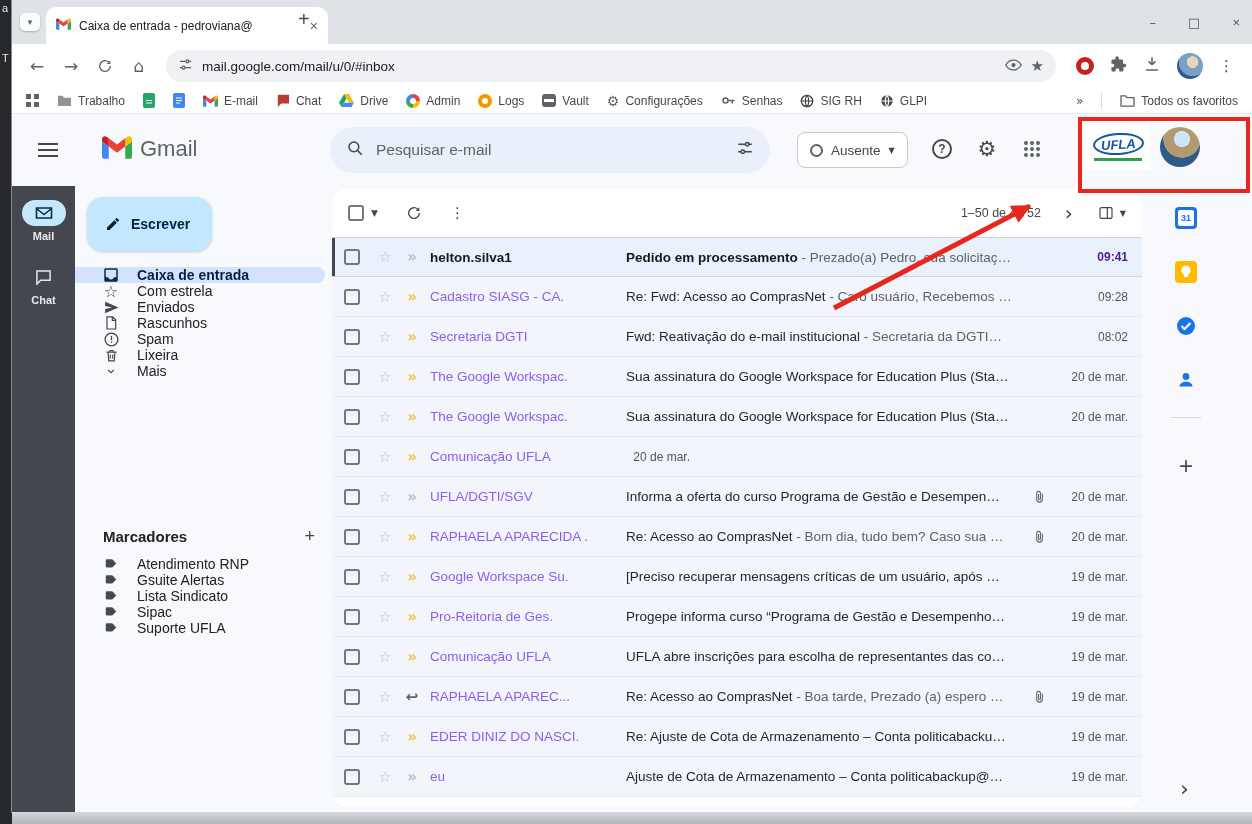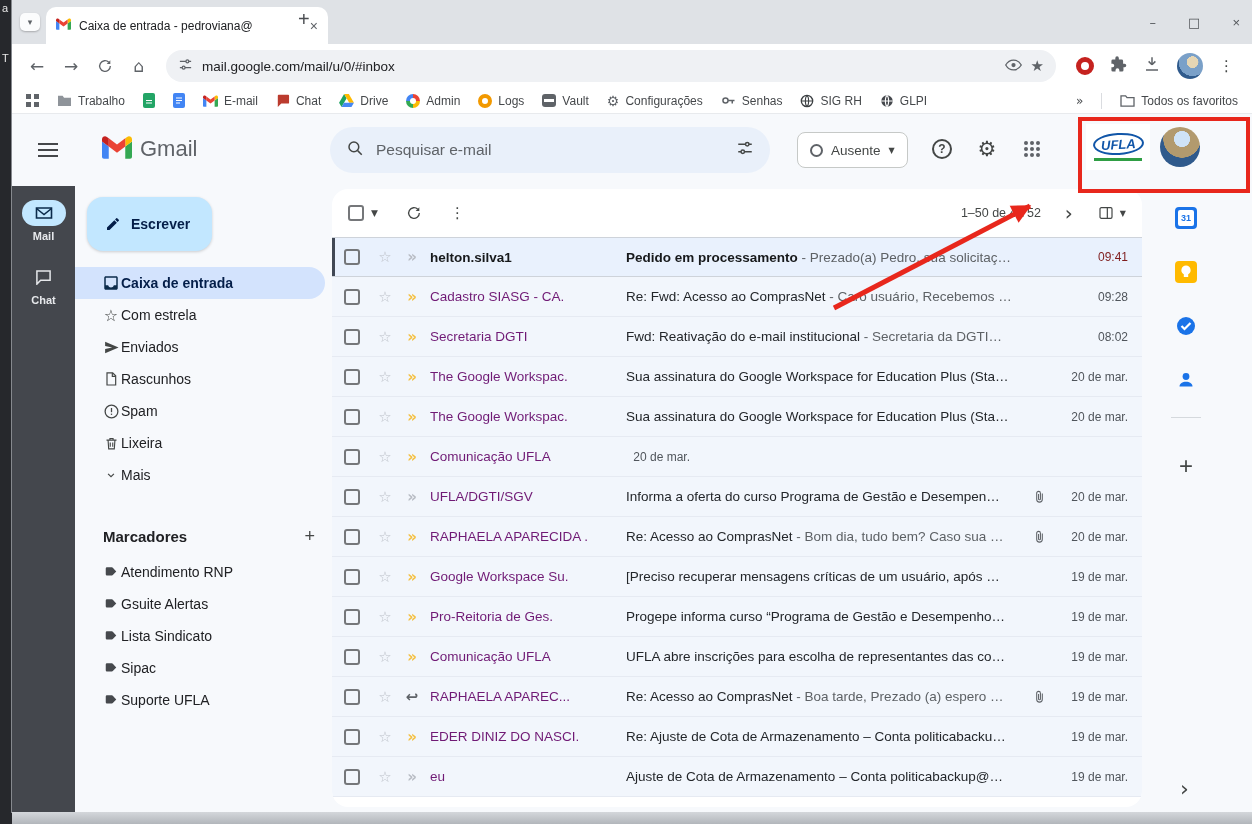--- a/index.html
+++ b/index.html
@@ -85,21 +85,21 @@
     display:flex;flex-direction:column;align-items:center;padding-top:14px;gap:22px}
   .rail-item{display:flex;flex-direction:column;align-items:center;gap:4px;font-size:11px;color:#e7e9ec;font-weight:bold}
   .rail-pill{width:44px;height:26px;border-radius:13px;display:flex;align-items:center;justify-content:center}
   .rail-item.active .rail-pill{background:#c2e7ff}
 
   
   .sidebar{position:absolute;left:63px;top:72px;width:257px;bottom:0;font-size:14px;color:#202124}
   .compose{position:absolute;left:12px;top:11px;height:54px;border-radius:16px;background:#c2e7ff;
     display:flex;align-items:center;gap:10px;padding:0 22px 0 18px;font-weight:bold;color:#041e49;box-shadow:0 1px 3px rgba(0,0,0,.18)}
   .nav-list{position:absolute;left:0;top:81px;width:250px}
-  .nav-item{height:32px;display:flex;align-items:center;padding-left:26px;border-radius:0 16px 16px 0;color:#202124}
+  .nav-item{height:16px;display:flex;align-items:center;gap:16px;padding-left:26px;border-radius:0 16px 16px 0;color:#202124}
   .nav-item.active{background:#d3e3fd;font-weight:bold;color:#041e49}
   .ni{width:20px;display:flex;justify-content:center;align-items:center}
   .labels-head{position:absolute;left:28px;top:340px;width:212px;display:flex;align-items:center;justify-content:space-between;
     font-size:15px;font-weight:bold;color:#202124}
   .labels-plus{font-size:18px;font-weight:normal;color:#444746}
   .labels-list{position:absolute;left:0;top:370px;width:250px}
 
   
   .main-card{position:absolute;left:320px;top:75px;width:810px;height:618px;background:#fff;border-radius:16px;overflow:hidden}
   .list-toolbar{height:48px;display:flex;align-items:center;padding:0 16px;color:#444746}
@@ -113,30 +113,30 @@
 
   .email-list{display:block}
   .row{height:40px;display:flex;align-items:center;padding:0 14px 0 12px;background:#f2f6fc;
     border-bottom:1px solid #e6eaf2;font-size:13.5px}
   .row .cb{margin-right:8px;border-width:2px}
   .row .star{width:18px;margin:0 8px;color:#bfc3cb;font-size:15px;text-align:center}
   .row .imp{width:20px;margin-right:4px;text-align:center;font-size:15px;font-weight:bold}
   .imp-yellow{color:#f4c043}
   .imp-outline{color:#b8bcc4}
   .imp-reply{color:#5f6368;font-weight:normal;font-size:14px}
-  .sender{width:182px;margin-left:4px;white-space:nowrap;overflow:hidden;color:#701a75;flex:none}
+  .sender{width:182px;margin-left:4px;white-space:nowrap;overflow:hidden;color:#8b5cf6;flex:none}
   .subject-wrap{flex:1;min-width:0;margin-left:14px;white-space:nowrap;overflow:hidden}
   .subject{color:#23262a}
   .snippet{color:#5d6165}
   .clip{width:22px;margin-left:4px;display:flex;justify-content:center;flex:none}
   .date{width:78px;text-align:right;font-size:12px;color:#50555b;flex:none}
   .row.unread{background:#e9f1fd;border-top:1px solid #ced3da;border-bottom:1px solid #ced3da;
     font-weight:bold;box-shadow:inset 3px 0 0 #414854}
   .row.unread .sender,.row.unread .subject{color:#17191b}
-  .row.unread .date{color:#7f1d1d;font-weight:normal}
+  .row.unread .date{color:#4c1d95;font-weight:bold}
   .row.unread .snippet{font-weight:normal}
 
   
   .companion{position:absolute;left:1146px;top:85px;width:56px;display:flex;flex-direction:column;align-items:center;gap:32px;padding-top:8px}
   .comp-icon{width:22px;height:22px;display:flex;align-items:center;justify-content:center}
   .cal{width:22px;height:22px;border-radius:4px;background:#1a73e8;display:flex;align-items:center;justify-content:center}
   .cal i{width:16px;height:16px;background:#fff;border-radius:2px;display:flex;align-items:center;justify-content:center;
     font-style:normal;font-size:9px;font-weight:bold;color:#1a73e8}
   .comp-divider{width:30px;border-top:1px solid #d5d9dd;margin:-6px 0}
   .comp-plus{font-size:24px;color:#444746;margin-top:8px}

